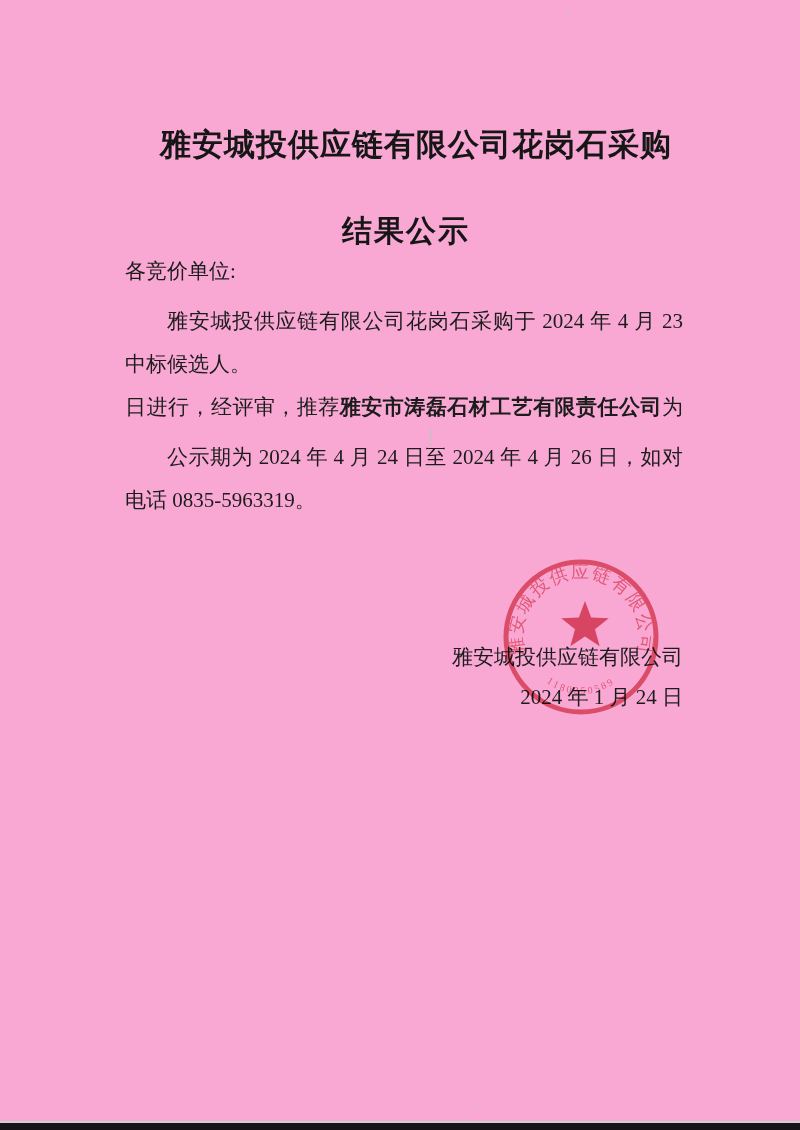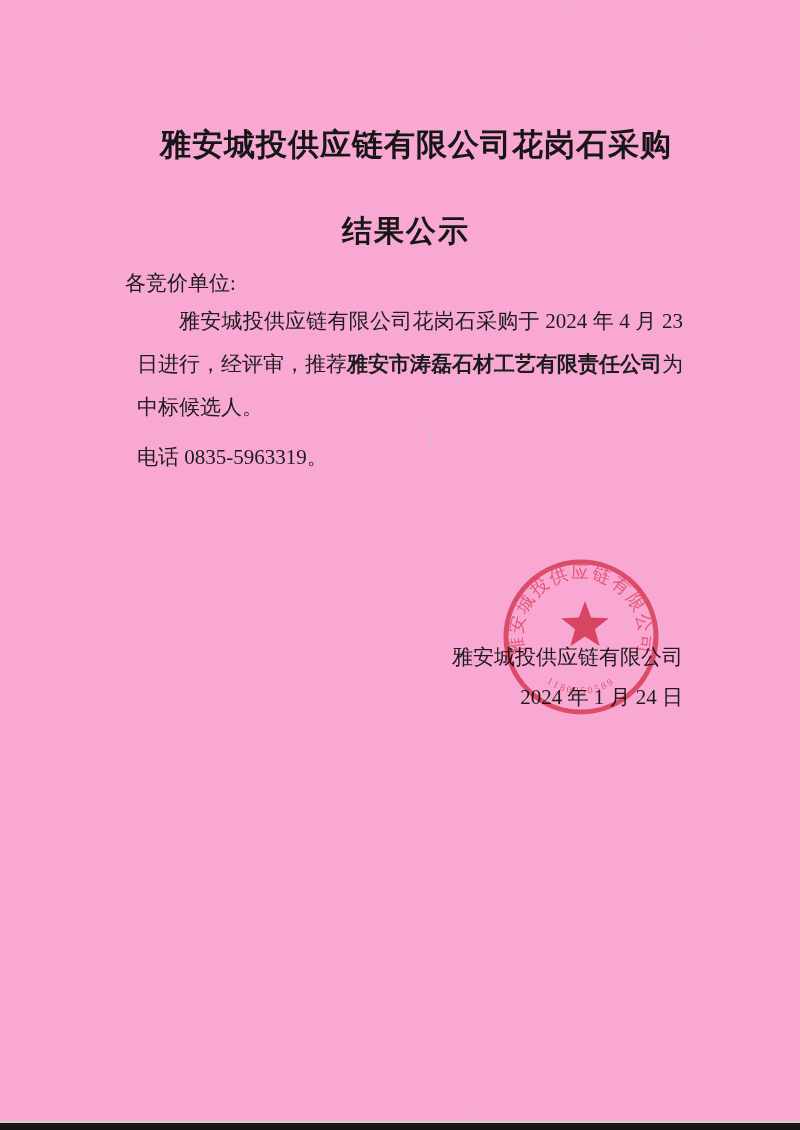--- a/index.html
+++ b/index.html
@@ -21,29 +21,29 @@
     color:#161616;
   }
   .subtitle {
     position:absolute; top:189px; left:0; width:100%;
     text-align:center; font-size:30px; font-weight:700;
     letter-spacing:2px; line-height:34px;
     transform:translateX(6px);
     color:#161616;
   }
   .salutation {
-    position:absolute; top:268px; left:125px;
+    position:absolute; top:256px; left:125px;
     font-size:21px; line-height:30px;
   }
   .body-paragraphs {
     position:absolute; top:300px; left:125px; width:558px;
     font-size:21px; line-height:43px;
   }
   .para { margin:0 0 7px 0; }
-  .line { white-space:nowrap;margin-left:12px; }
+  .line { white-space:nowrap; }
   .line.just { text-align:justify; text-align-last:justify; white-space:normal; overflow:hidden; height:43px; }
   .line.indent { text-indent:2em; }
   .bold { font-weight:700; }
   .signature {
     position:absolute; top:637px; left:125px; width:558px;
     text-align:right; font-size:21px; line-height:40px;
   }
   .seal {
     position:absolute; left:500px; top:556px;
     width:162px; height:162px;
@@ -69,24 +69,25 @@
 <div class="page">
 
   <h1 class="title">雅安城投供应链有限公司花岗石采购</h1>
   <h2 class="subtitle">结果公示</h2>
 
   <div class="salutation">各竞价单位:</div>
 
   <div class="body-paragraphs">
       <div class="para">
         <div class="line indent just"><span>雅安城投供应链有限公司花岗石采购于 2024 年 4 月 23</span></div>
+        <div class="line"><span>中标候选人。</span></div>
         <div class="line just"><span>日进行，经评审，推荐</span><span class="bold">雅安市涛磊石材工艺有限责任公司</span><span>为</span></div>
-        <div class="line"><span>中标候选人。</span></div>
       </div>
       <div class="para">
+        <div class="line indent just"><span>公示期为 2024 年 4 月 24 日至 2024 年 4 月 26 日，如对</span></div>
         <div class="line"><span>电话 0835-5963319。</span></div>
       </div>
     </div>
 
   <div class="signature">
     <div>雅安城投供应链有限公司</div>
     <div>2024 年 1 月 24 日</div>
   </div>
 
   <svg class="seal" viewBox="-81 -81 162 162" aria-hidden="true">

